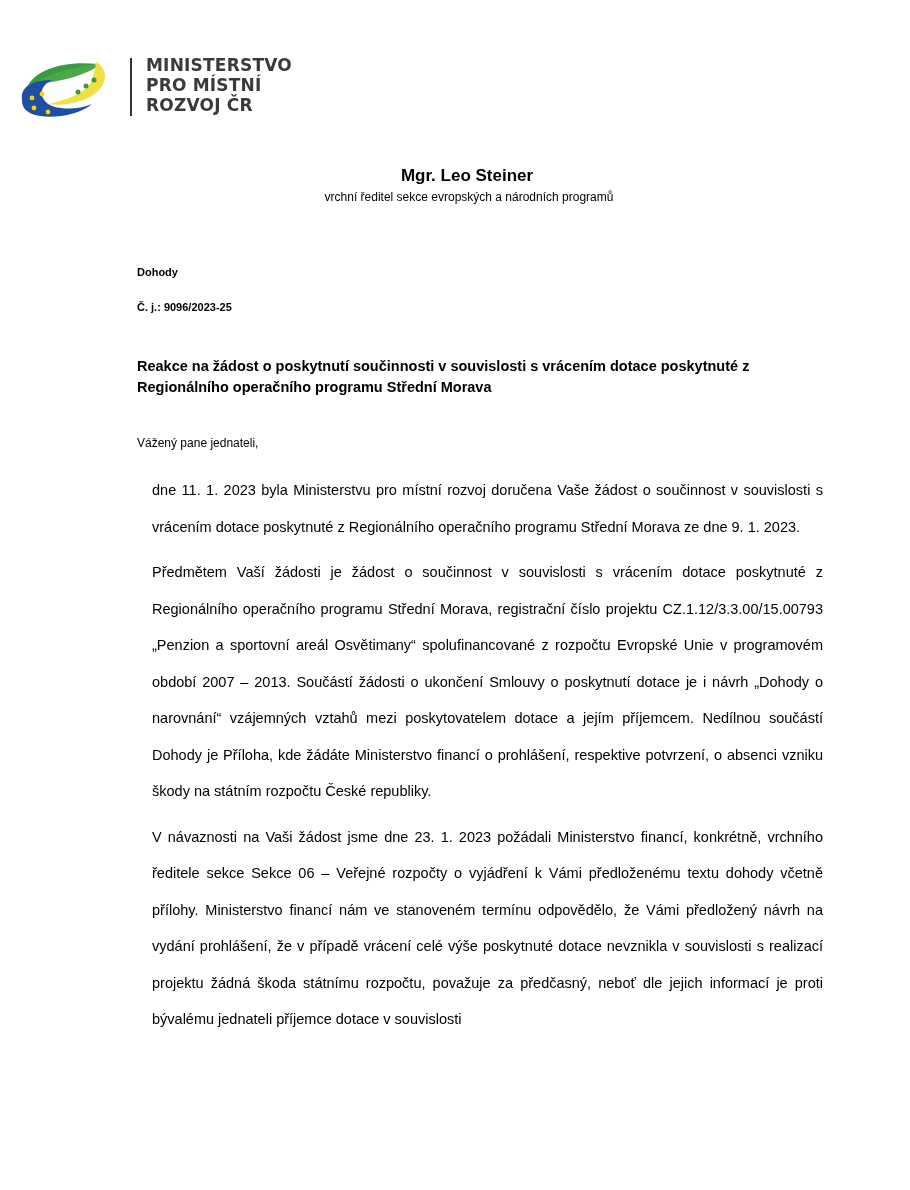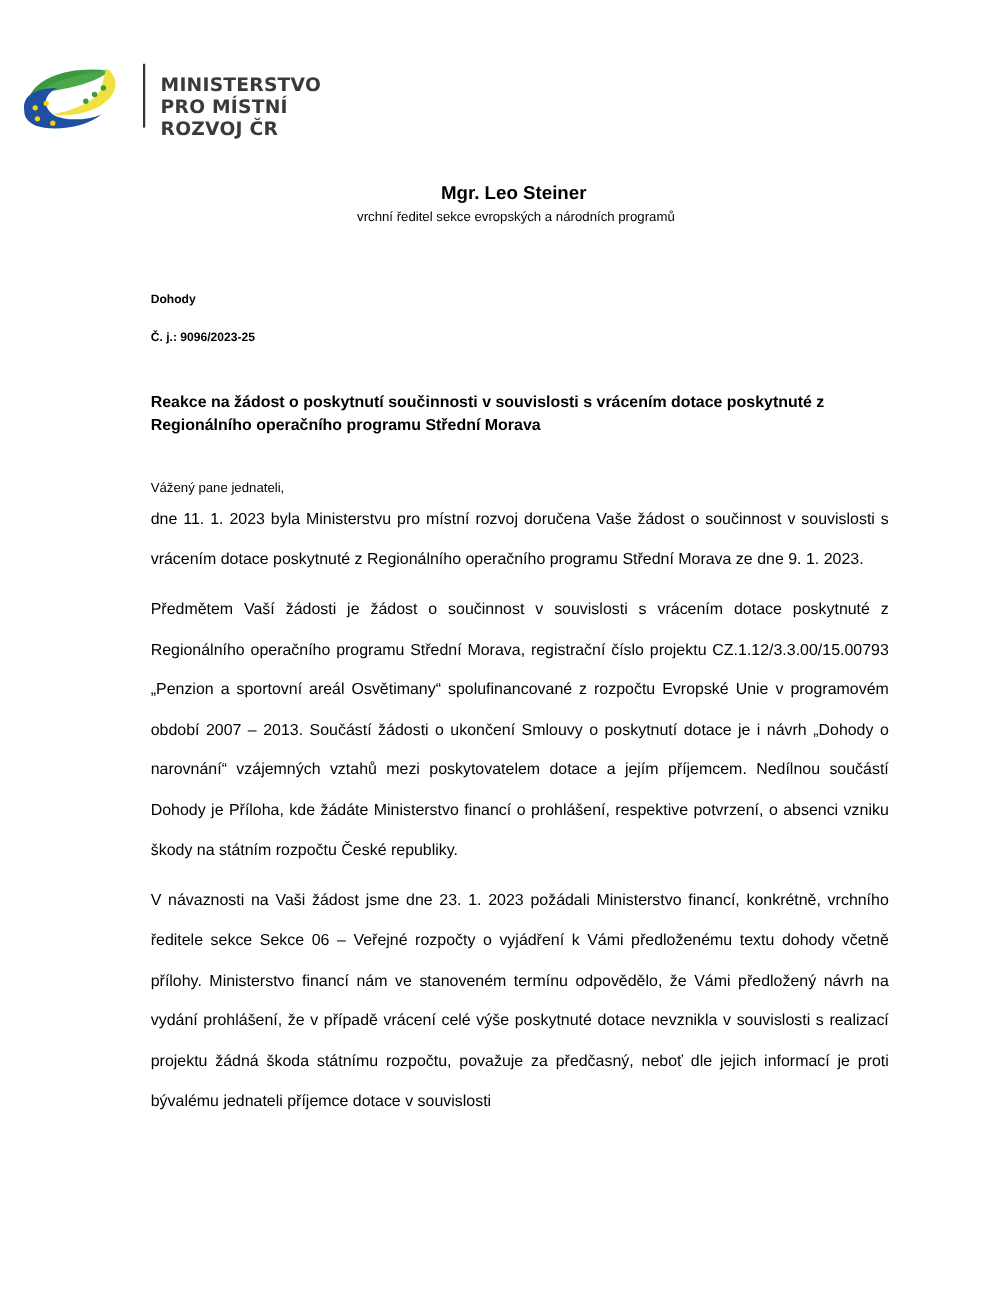--- a/index.html
+++ b/index.html
@@ -1,21 +1,21 @@
 <!DOCTYPE html>
 <html><head>
 <meta charset="utf-8">
 <style>
   html, body { margin: 0; padding: 0; background: #ffffff; }
   body { width: 910px; height: 1190px; position: relative; overflow: hidden;
          font-family: "Liberation Sans", sans-serif; color: #000; }
   .logo { position: absolute; left: 18px; top: 56px; width: 100px; height: 62px; }
   .logo-divider { position: absolute; left: 130px; top: 58px; width: 2px; height: 58px; background: #333; }
   .logo-text { position: absolute; left: 146px; top: 55px; font-family: "DejaVu Sans", sans-serif;
-               font-weight: bold; font-size: 17px; line-height: 20px; color: #3a3a3a; letter-spacing: 0.2px; margin-top: 13px; }
+               font-weight: bold; font-size: 17px; line-height: 20px; color: #3a3a3a; letter-spacing: 0.2px; }
   .logo-text div { white-space: nowrap; }
   .signer { position: absolute; left: 0; width: 910px; top: 165px; text-align: center; }
   .signer-name { font-size: 17px; font-weight: bold; line-height: 22px; padding-left: 24px; }
   .signer-role { font-size: 12px; line-height: 20px; padding-left: 28px; }
   .meta { position: absolute; left: 137px; font-size: 11px; font-weight: bold; }
   .subject { position: absolute; left: 137px; top: 356px; width: 680px; font-size: 14.5px;
              font-weight: bold; line-height: 21px; }
   .body-text { position: absolute; left: 137px; width: 671px; font-size: 14.5px; line-height: 36.5px;
                text-align: justify; }
   .body-text p { margin: 0 0 9px 0; }
@@ -51,17 +51,17 @@
   <div class="signer-role">vrchní ředitel sekce evropských a národních programů</div>
 </div>
 
 <div class="meta" style="top:266px;">Dohody</div>
 <div class="meta" style="top:301px;">Č. j.: 9096/2023-25</div>
 
 <div class="subject">Reakce na žádost o poskytnutí součinnosti v souvislosti s vrácením dotace poskytnuté z Regionálního operačního programu Střední Morava</div>
 
 <div class="salutation">Vážený pane jednateli,</div>
 
-<div class="body-text" style="top:454px;">
+<div class="body-text" style="top:472px;margin-left:15px;">
   <p>dne 11. 1. 2023 byla Ministerstvu pro místní rozvoj doručena Vaše žádost o součinnost v souvislosti s vrácením dotace poskytnuté z Regionálního operačního programu Střední Morava ze dne 9. 1. 2023.</p>
   <p>Předmětem Vaší žádosti je žádost o součinnost v souvislosti s vrácením dotace poskytnuté z Regionálního operačního programu Střední Morava, registrační číslo projektu CZ.1.12/3.3.00/15.00793 „Penzion a sportovní areál Osvětimany“ spolufinancované z rozpočtu Evropské Unie v programovém období 2007 – 2013. Součástí žádosti o ukončení Smlouvy o poskytnutí dotace je i návrh „Dohody o narovnání“ vzájemných vztahů mezi poskytovatelem dotace a jejím příjemcem. Nedílnou součástí Dohody je Příloha, kde žádáte Ministerstvo financí o prohlášení, respektive potvrzení, o absenci vzniku škody na státním rozpočtu České republiky.</p>
   <p>V návaznosti na Vaši žádost jsme dne 23. 1. 2023 požádali Ministerstvo financí, konkrétně, vrchního ředitele sekce Sekce 06 – Veřejné rozpočty o vyjádření k Vámi předloženému textu dohody včetně přílohy. Ministerstvo financí nám ve stanoveném termínu odpovědělo, že Vámi předložený návrh na vydání prohlášení, že v případě vrácení celé výše poskytnuté dotace nevznikla v souvislosti s realizací projektu žádná škoda státnímu rozpočtu, považuje za předčasný, neboť dle jejich informací je proti bývalému jednateli příjemce dotace v souvislosti</p>
 </div>
 
 </body></html>

